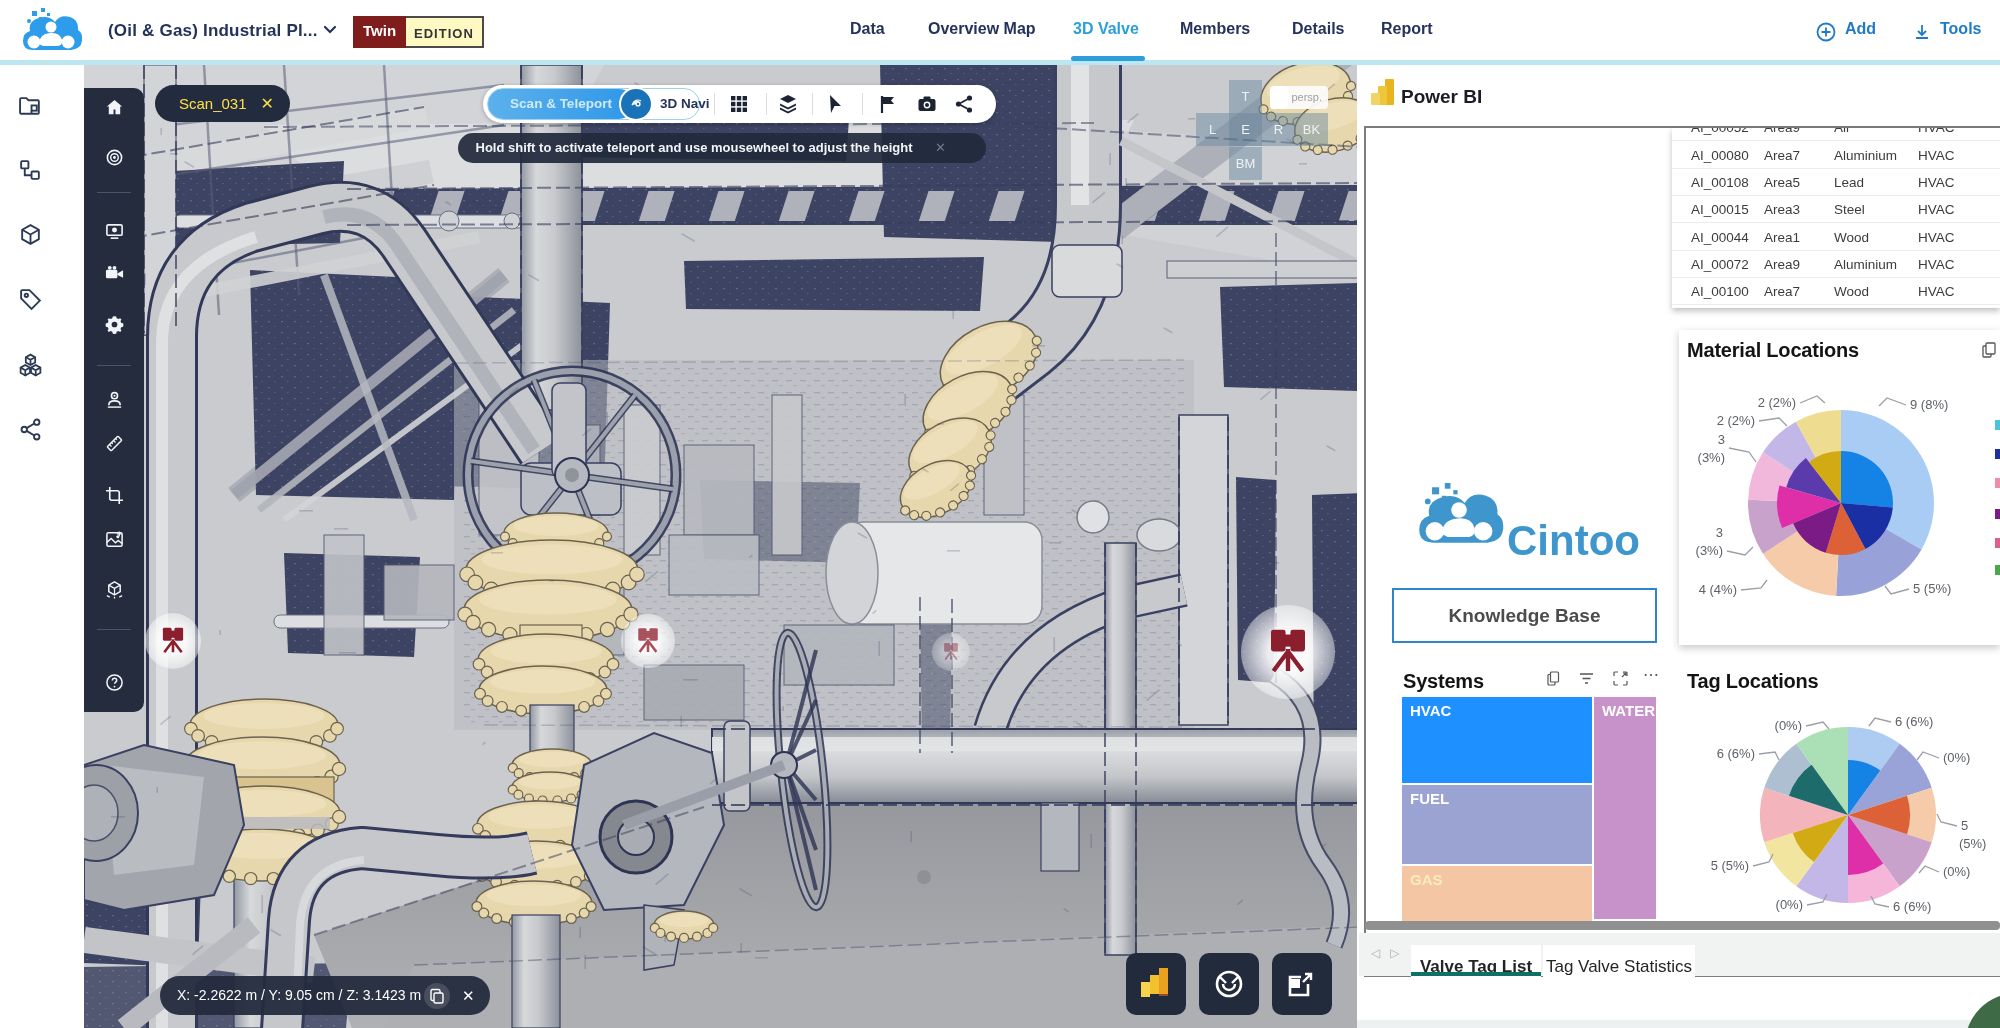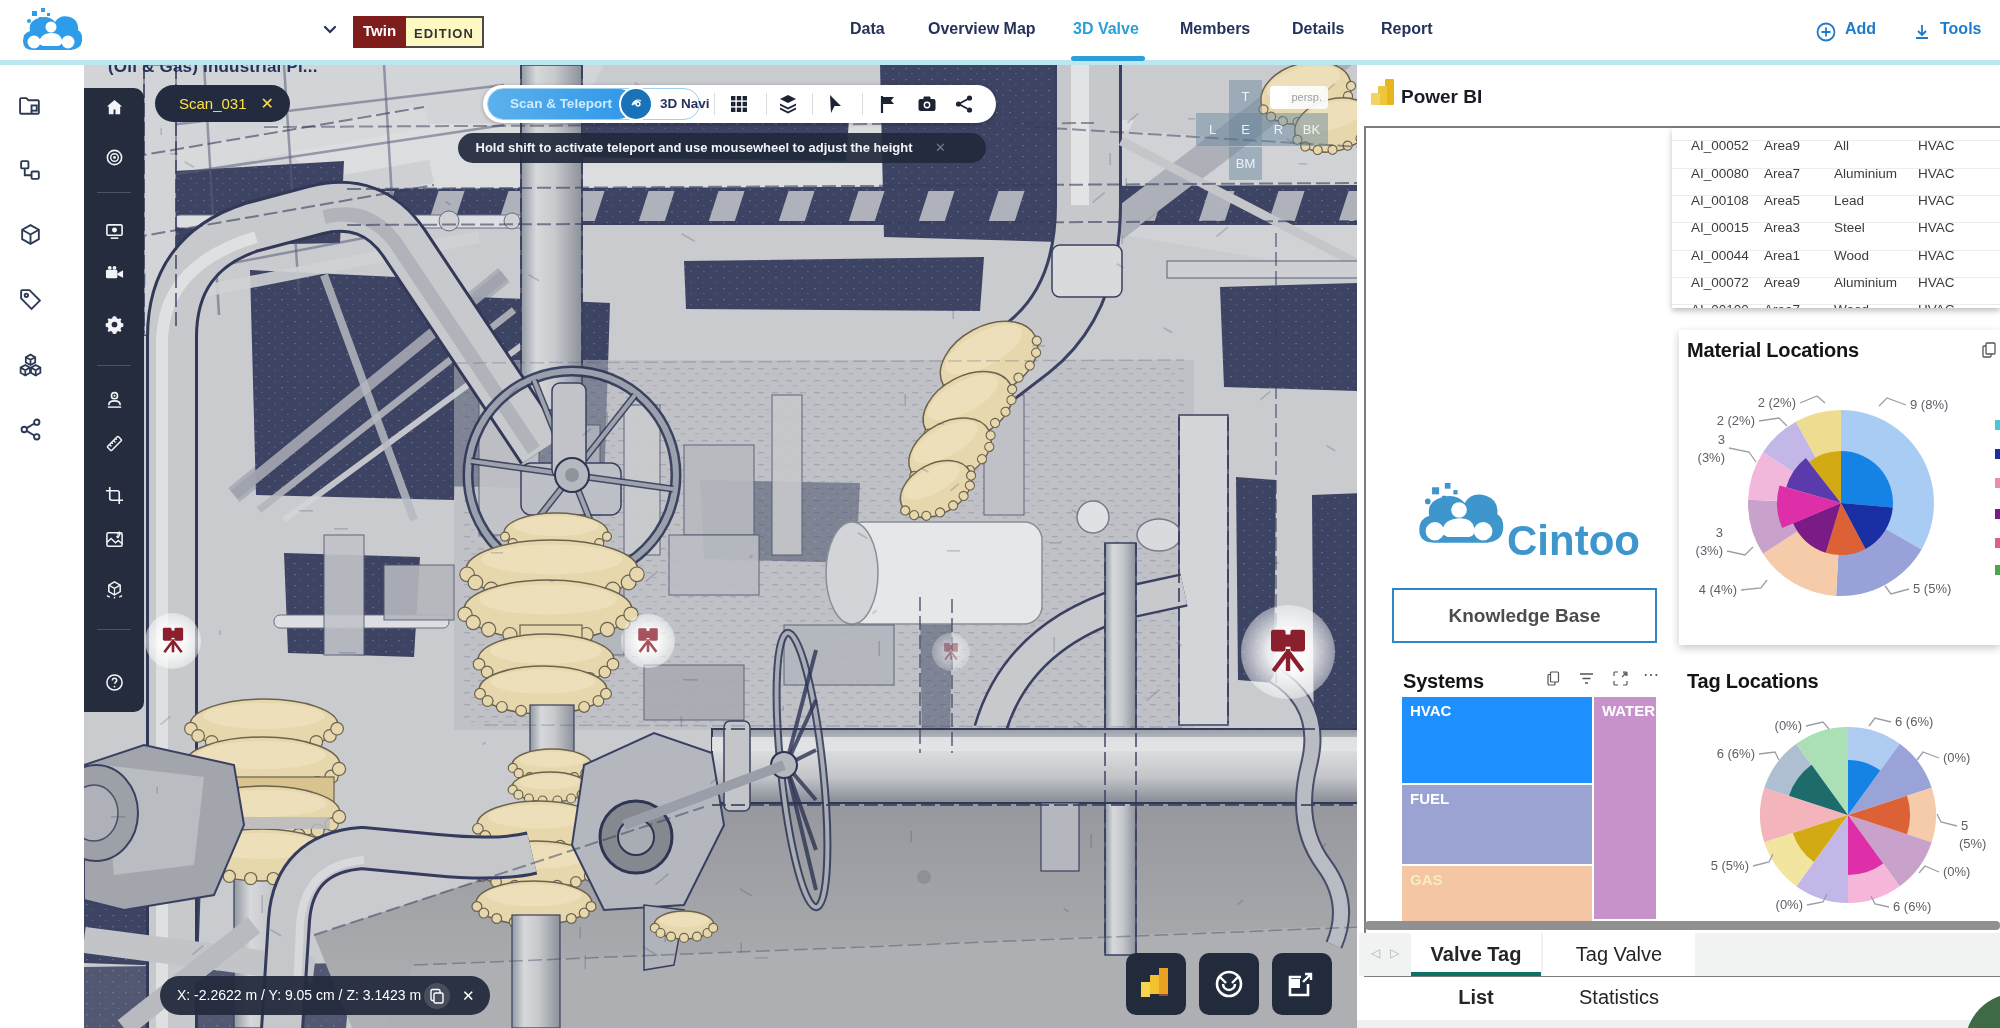--- a/index.html
+++ b/index.html
@@ -1,21 +1,21 @@
 <!DOCTYPE html>
 <html><head><meta charset="utf-8">
 <style>
 html,body{margin:0;padding:0;width:2000px;height:1028px;overflow:hidden;background:#fff;
 font-family:"Liberation Sans",sans-serif;}
 *{box-sizing:border-box;}
 .abs{position:absolute;z-index:13;}
 
 #topbar{position:absolute;left:0;top:0;width:2000px;height:60px;background:#fff;z-index:30;}
 #cyline{position:absolute;left:0;top:60px;width:2000px;height:5px;background:#bce6f0;z-index:31;}
-.ttl{position:absolute;left:108px;top:21px;font-size:17px;font-weight:bold;color:#25335c;letter-spacing:.2px;margin-top:36px;}
+.ttl{position:absolute;left:108px;top:21px;font-size:17px;font-weight:bold;color:#25335c;letter-spacing:.2px;}
 .chev{position:absolute;left:323px;top:23px;width:14px;height:14px;}
 .twin{position:absolute;left:353px;top:16px;height:32px;display:flex;z-index:32;}
 .twin .a{background:#7f1d1d;color:#fff;font-weight:bold;font-size:15px;padding:6px 10px 0 10px;}
 .twin .b{background:#fef9c3;border:2px solid #4a4a4a;border-left:none;color:#333;font-weight:bold;font-size:13px;letter-spacing:1px;padding:8px 8px 0 8px;}
 .nav{position:absolute;top:20px;font-size:16px;font-weight:bold;color:#25335c;}
 .nav.act{color:#2b9fd9;}
 #navul{position:absolute;left:1071px;top:56px;width:74px;height:5px;background:#2b9fd9;border-radius:3px;z-index:32;}
 .blue{color:#1f7ac9;}
 
 #sidebar{position:absolute;left:0;top:65px;width:84px;height:963px;background:#fff;z-index:20;}
@@ -51,30 +51,30 @@
 #coord{position:absolute;left:76px;top:911px;width:330px;height:39px;background:rgba(36,43,61,.95);border-radius:20px;
 color:#fff;font-size:14px;line-height:39px;padding-left:17px;z-index:12;}
 #coord .cp{position:absolute;left:264px;top:7px;width:26px;height:26px;border-radius:13px;background:rgba(255,255,255,.14);}
 #coord .x{position:absolute;left:302px;top:0;font-size:15px;}
 .vbtn{position:absolute;top:888px;width:60px;height:62px;background:#222b3c;border-radius:10px;z-index:12;}
 
 #panel{position:absolute;left:1357px;top:65px;width:643px;height:963px;background:#fff;z-index:25;}
 #pbembed{position:absolute;left:7px;top:61px;width:650px;height:851px;border:2px solid #7d7d7d;border-right:none;background:#fff;}
 #tblcard{position:absolute;left:315px;top:63px;width:328px;height:180px;background:#fff;box-shadow:0 3px 6px rgba(0,0,0,.25);overflow:hidden;}
 .trow{position:absolute;left:0;width:328px;height:27px;border-bottom:1px solid #ececec;font-size:13.5px;color:#3c3c3c;}
-.trow span{position:absolute;top:24px;text-align:right;}
+.trow span{position:absolute;top:6px;text-align:right;}
 #matcard{position:absolute;left:322px;top:265px;width:321px;height:315px;background:#fff;box-shadow:0 3px 8px rgba(0,0,0,.22);}
 .cardtitle{font-size:20px;font-weight:bold;color:#141414;letter-spacing:-.2px;}
 #kb{position:absolute;left:35px;top:523px;width:265px;height:55px;border:2px solid #2f86c6;background:#fff;
 text-align:center;line-height:51px;font-size:19px;font-weight:bold;color:#4c4c4c;}
 #treemap{position:absolute;left:45px;top:632px;width:254px;height:222px;background:#fff;}
 .tm{position:absolute;color:#fff;font-size:15px;font-weight:bold;padding:5px 0 0 8px;}
 #scrollbar{position:absolute;left:8px;top:856px;width:635px;height:9px;background:#909090;border-radius:4px;}
 #tabstrip{position:absolute;left:2px;top:868px;width:641px;height:43px;background:#f1f2f2;}
-.tab{position:absolute;top:0;height:43px;background:#fff;font-size:20px;text-align:center;line-height:43px;color:#252525;}
+.tab{position:absolute;top:12px;height:43px;background:#fff;font-size:17px;text-align:center;line-height:43px;color:#252525;}
 #tabul{position:absolute;left:52px;top:39px;width:130px;height:4px;background:#0d7265;}
 #botstrip{position:absolute;left:0;top:955px;width:643px;height:8px;background:#eef1f1;}
 #greenball{position:absolute;left:608px;top:928px;width:104px;height:104px;border-radius:50%;background:#3e6b45;}
 </style></head>
 <body>
 
 <div id="viewer">
 <svg id="scene" width="1273" height="963" viewBox="0 0 1273 963">
       <defs>
 <pattern id="spk" width="13" height="11" patternUnits="userSpaceOnUse">

